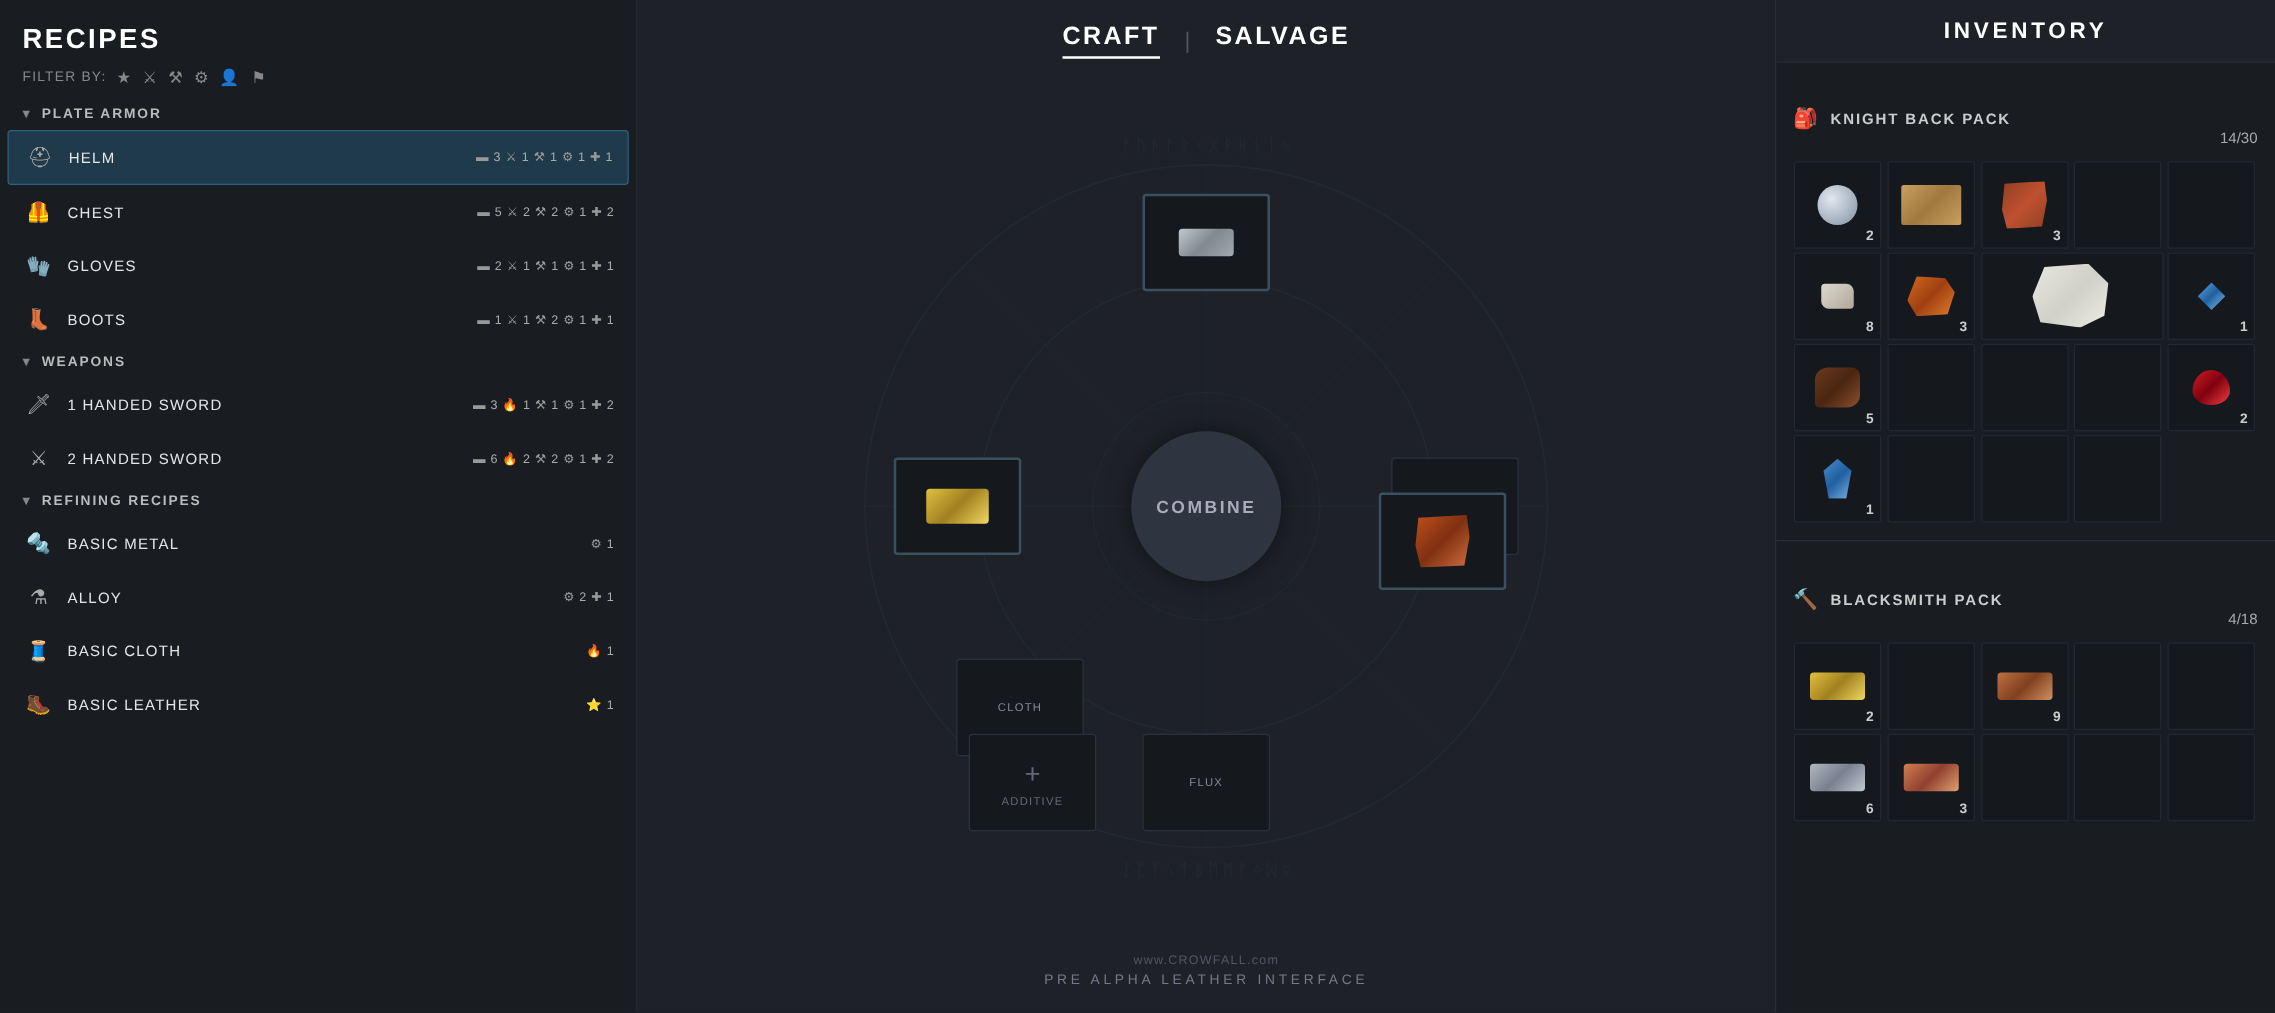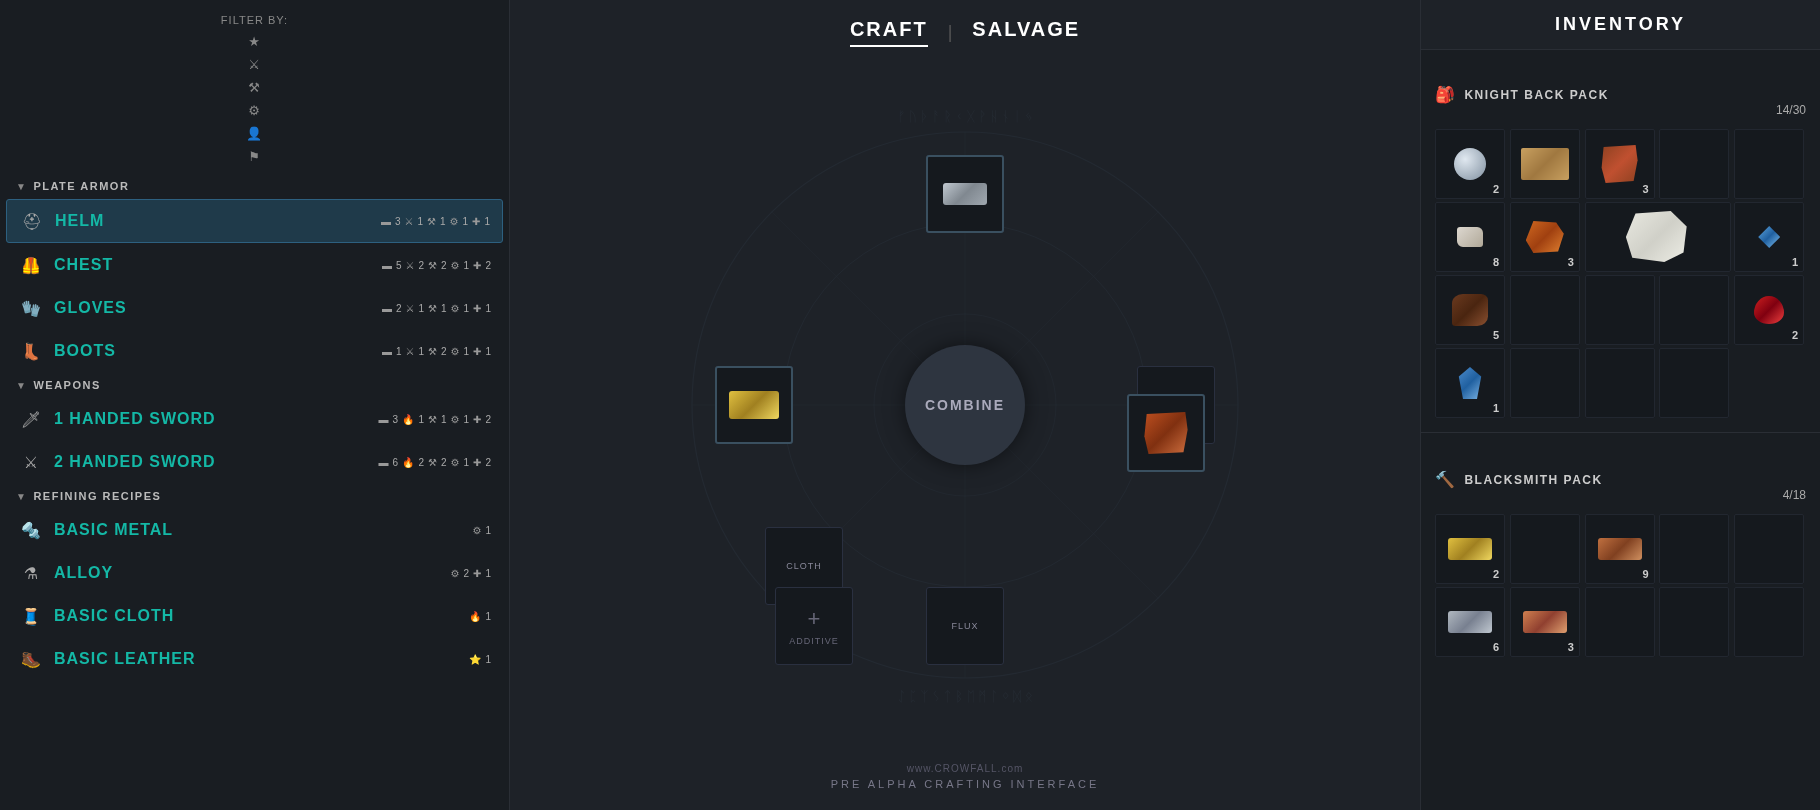--- a/index.html
+++ b/index.html
@@ -35,21 +35,20 @@
     }
 
     .filter-bar {
       display: flex;
       align-items: center;
       padding: 4px 18px 10px 18px;
       gap: 8px;
       font-size: 11px;
       color: #888;
       letter-spacing: 1px;
-      flex-direction: column;
     }
 
     .filter-icon {
       color: #888;
       font-size: 13px;
     }
 
     .recipe-list {
       flex: 1;
       overflow-y: auto;
@@ -96,23 +95,23 @@
       display: flex;
       align-items: center;
       justify-content: center;
       margin-right: 10px;
       color: #aaa;
       font-size: 16px;
       flex-shrink: 0;
     }
 
     .recipe-name {
-      color: #14b8a6;
-      font-size: 16px;
-      font-weight: 700;
+      color: #e5e5e5;
+      font-size: 12px;
+      font-weight: 400;
       letter-spacing: 1px;
       text-transform: uppercase;
       flex: 1;
     }
 
     .recipe-req {
       display: flex;
       align-items: center;
       gap: 4px;
       font-size: 10px;
@@ -178,21 +177,21 @@
       width: 560px;
       height: 560px;
       display: flex;
       align-items: center;
       justify-content: center;
     }
 
     
     .craft-slot {
       position: absolute;
-      width: 78px;
+      width: 102px;
       height: 78px;
       background: #15191e;
       border: 1px solid #2a3040;
       display: flex;
       flex-direction: column;
       align-items: center;
       justify-content: center;
       cursor: pointer;
       border-radius: 3px;
     }
@@ -473,20 +472,21 @@
       height: 100%;
       opacity: 0.08;
       top: 0;
       left: 0;
     }
   </style>
 </head>
 <body>
 
 <div class="left-panel">
+  <div class="recipes-title">RECIPES</div>
 
   <div class="filter-bar">
     <span>FILTER BY:</span>
     <span class="filter-icon">★</span>
     <span class="filter-icon">⚔</span>
     <span class="filter-icon">⚒</span>
     <span class="filter-icon">⚙</span>
     <span class="filter-icon">👤</span>
     <span class="filter-icon">⚑</span>
   </div>
@@ -704,21 +704,21 @@
       <div class="slot-item-additive">+</div>
       <span class="slot-label">ADDITIVE</span>
     </div>
 
     <button class="combine-btn">COMBINE</button>
 
   </div>
 
   <div class="crowfall-logo">
     <div style="font-size:10px; color:#556; letter-spacing:1px;">www.CROWFALL.com</div>
-    <div style="font-size:11px; color:#778; letter-spacing:3px; margin-top:4px;">PRE ALPHA CRAFTING INTERFACE</div>
+    <div style="font-size:11px; color:#778; letter-spacing:3px; margin-top:4px;">PRE ALPHA LEATHER INTERFACE</div>
   </div>
 
 </div>
 
 <div class="right-panel">
 
   <div class="inventory-header">
     <div class="inventory-title">INVENTORY</div>
   </div>
 

